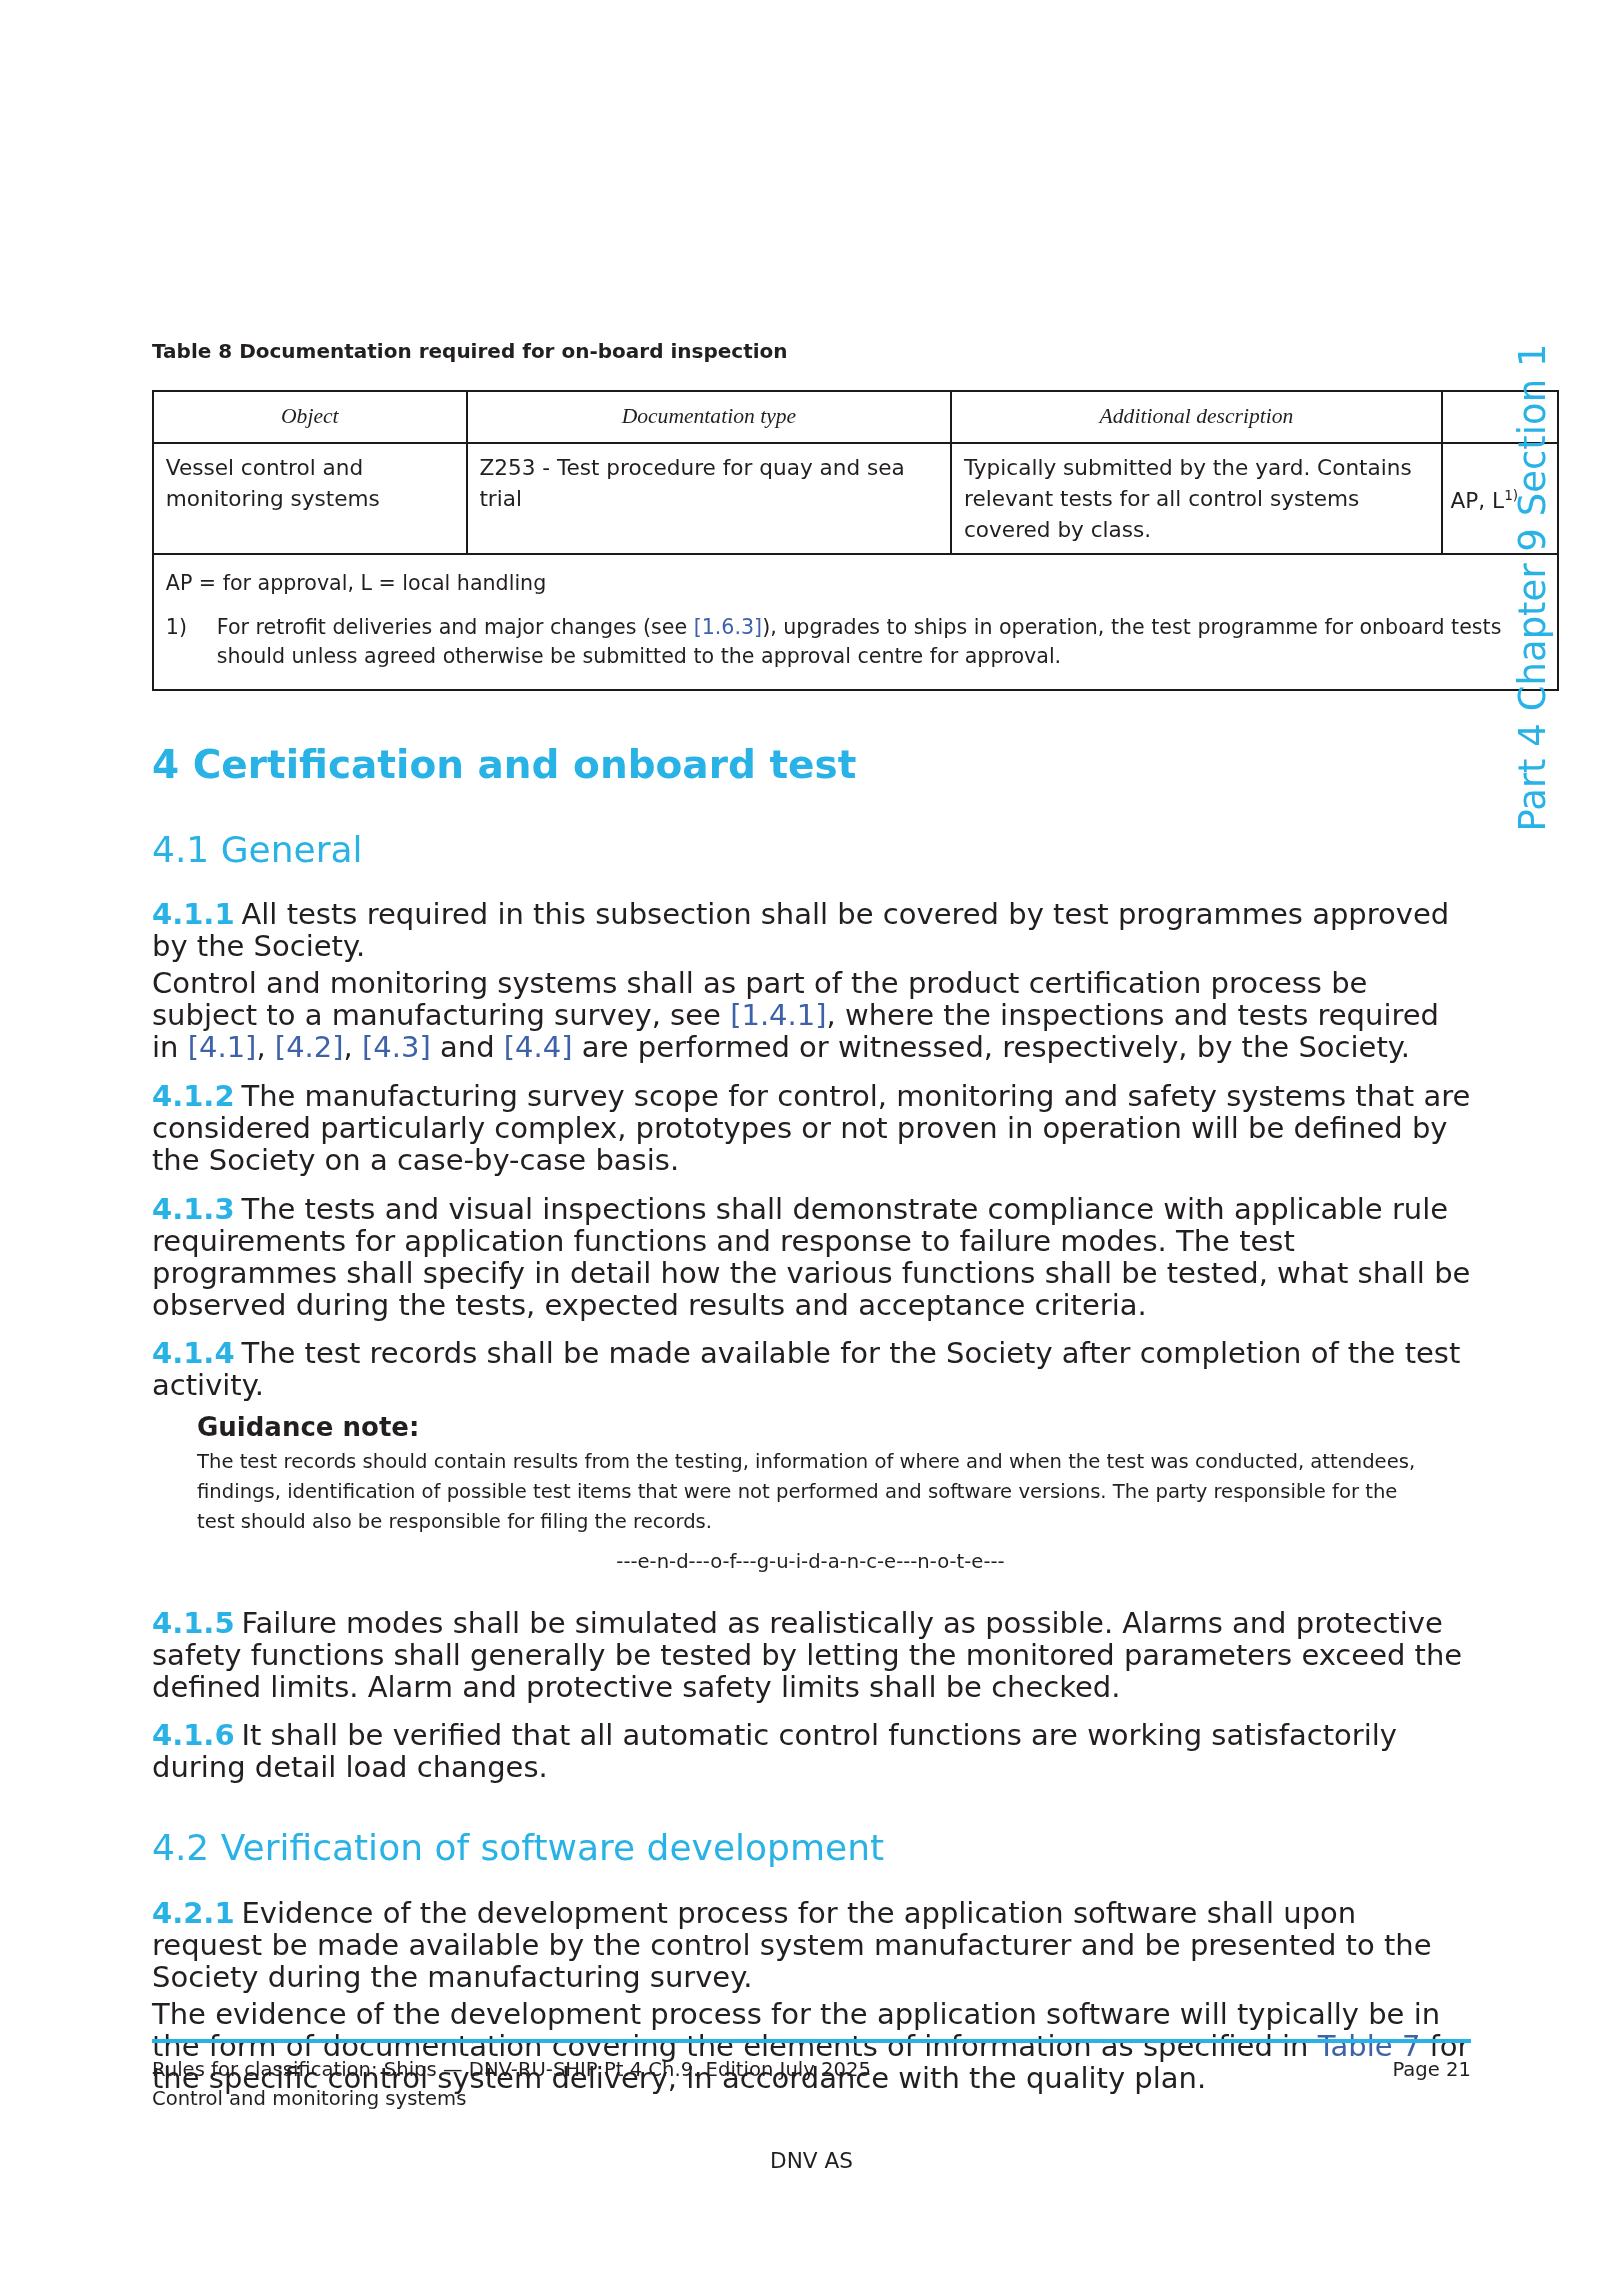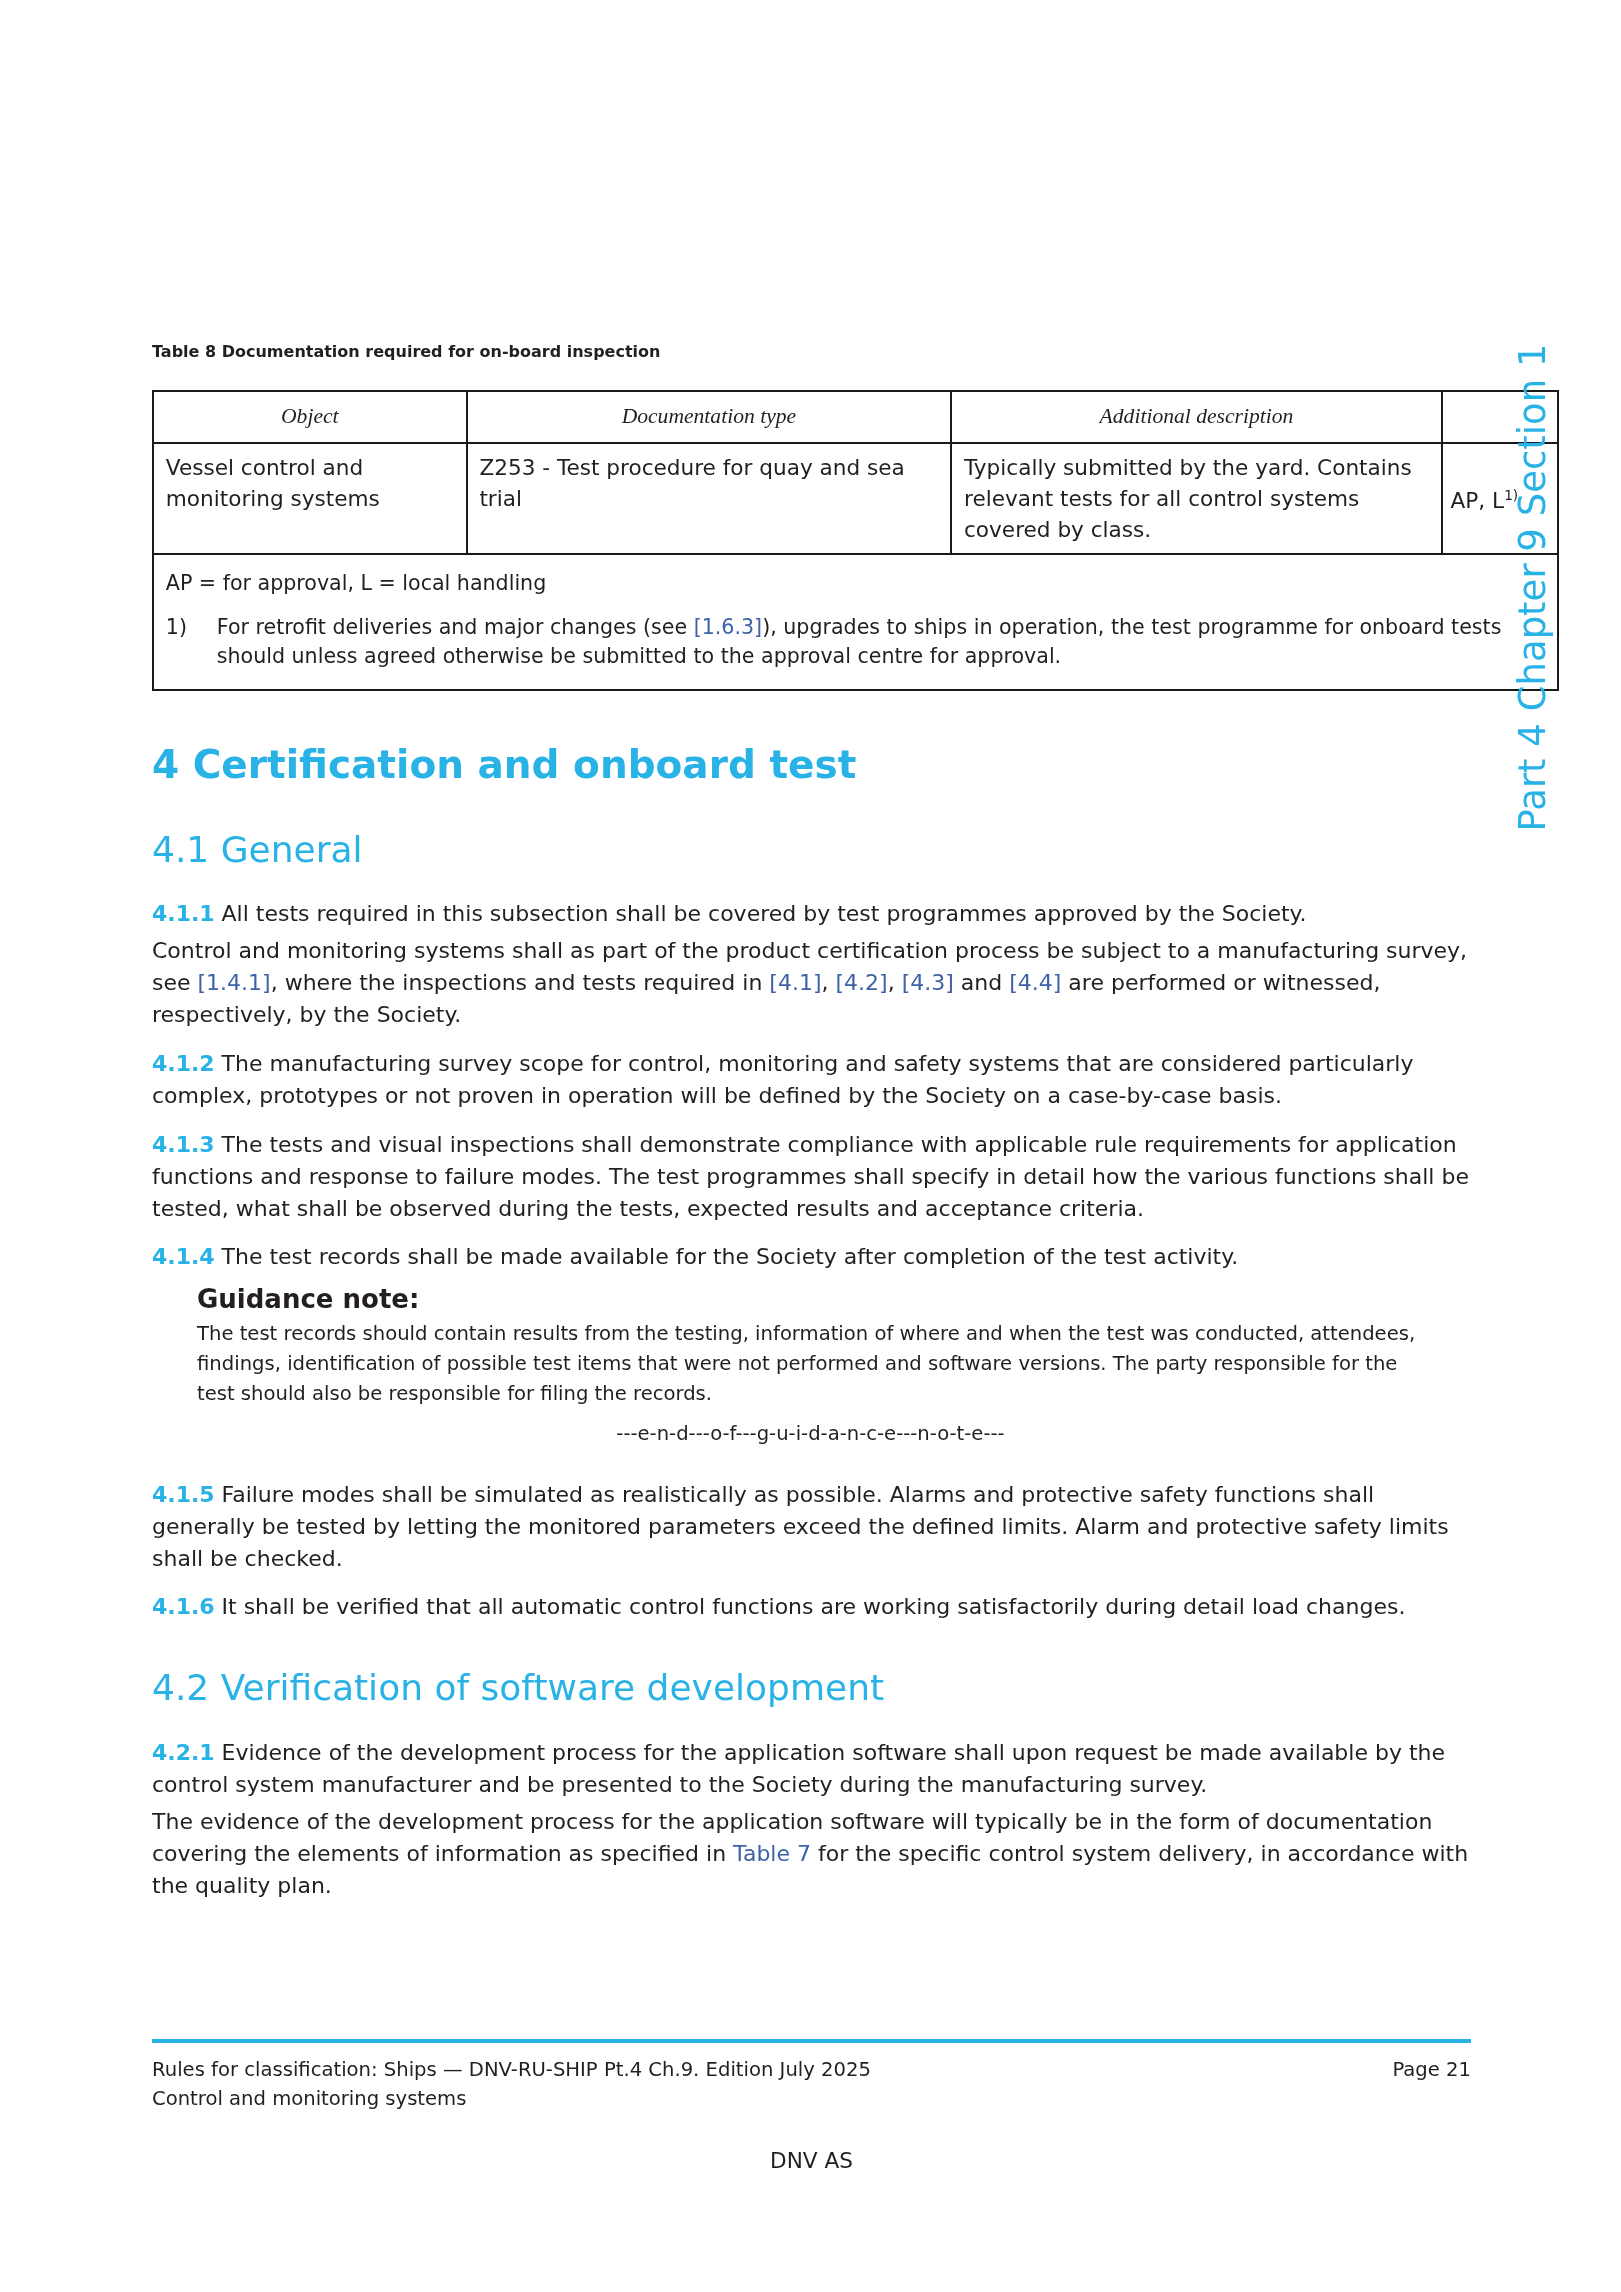--- a/index.html
+++ b/index.html
@@ -2,21 +2,21 @@
 <html><head>
 <meta charset="utf-8">
 <style>
   html,body { margin:0; padding:0; background:#ffffff; }
   .page {
     position:relative; width:1621px; height:2293px; background:#ffffff;
     font-family:"DejaVu Sans", sans-serif; color:#231f20; overflow:hidden;
   }
   .content { position:absolute; left:152px; top:0; width:1319px; padding-top:337px; }
 
-  .table-title { font-size:16px; font-weight:bold; margin:0 0 23.5px 0; line-height:29px; }
+  .table-title { font-size:20px; font-weight:bold; margin:0 0 23.5px 0; line-height:29px; }
 
   table.doc-table {
     border-collapse:collapse; width:100%; table-layout:fixed;
     border:2.9px solid #1a1a1a; font-size:21.6px;
   }
   .doc-table th {
     border:2px solid #1a1a1a; font-style:italic; font-weight:normal;
     text-align:center; height:43px; padding:3.9px 9.8px;font-family:Liberation Serif, serif;
   }
   .doc-table td {
@@ -33,21 +33,21 @@
   .notes-row td { padding:9.8px 11.8px 17.6px 11.8px; }
   .abbrev { margin:3.9px 0 0 0; font-size:20.6px; line-height:29px; }
   .footnote { display:flex; margin-top:15.7px; font-size:20.6px; line-height:29px; }
   .fn-num { width:51px; flex:none; }
   .fn-text { margin:0; flex:1; }
 
   .h-main { color:#29b2e6; font-size:39px; font-weight:bold; margin:51px 0 0 0; line-height:45px; }
   .h-sub  { color:#29b2e6; font-size:36px; font-weight:normal; margin:41px 0 0 0; line-height:43px; }
   .h-sub.second { margin-top:43px; }
 
-  .para { font-size:22px; line-height:32px; margin:16.7px 0 0 0; }
+  .para { font-size:29px; line-height:32px; margin:16.7px 0 0 0; }
   .para.first { margin-top:27.4px; }
   .para.cont { margin-top:5px; }
   .para.after-guidance { margin-top:31px; }
   .pnum { color:#29b2e6; font-weight:bold; margin-right:6.9px; }
   a.ref { color:#3e62a8; text-decoration:none; cursor:pointer; }
 
   .guidance { margin:11.8px 0 0 45px; width:1227px; }
   .g-label { font-size:26px; font-weight:bold; margin:0; line-height:29px; }
   .g-body  { font-size:19.6px; line-height:30px; margin:4.9px 0 0 0; }
   .g-end   { font-size:19.6px; text-align:center; margin:9.8px 0 0 0; line-height:29px; }

